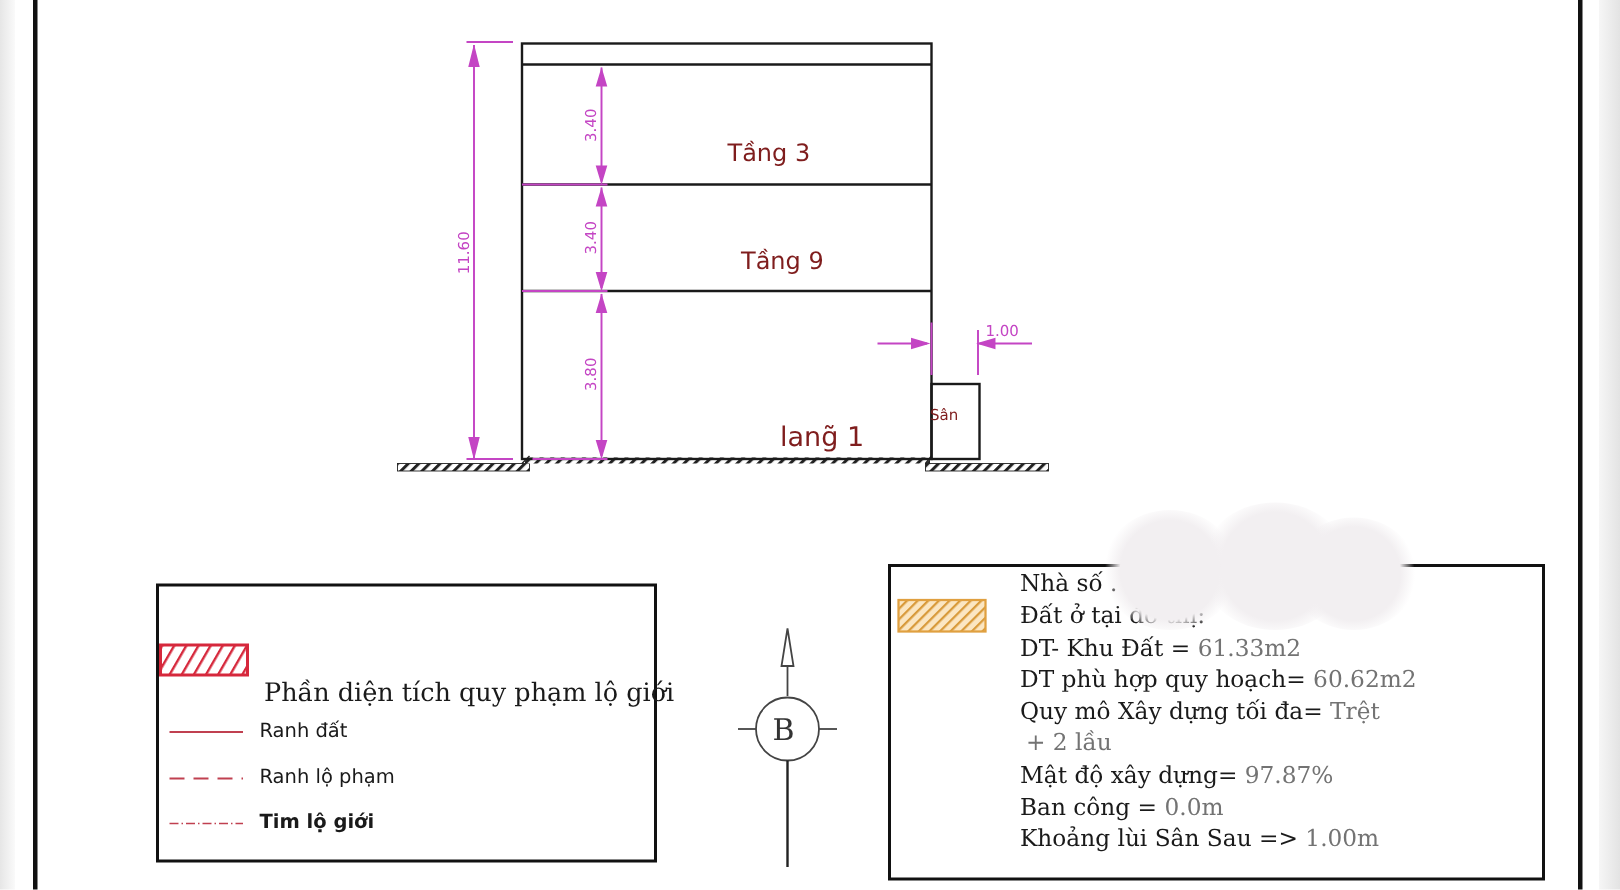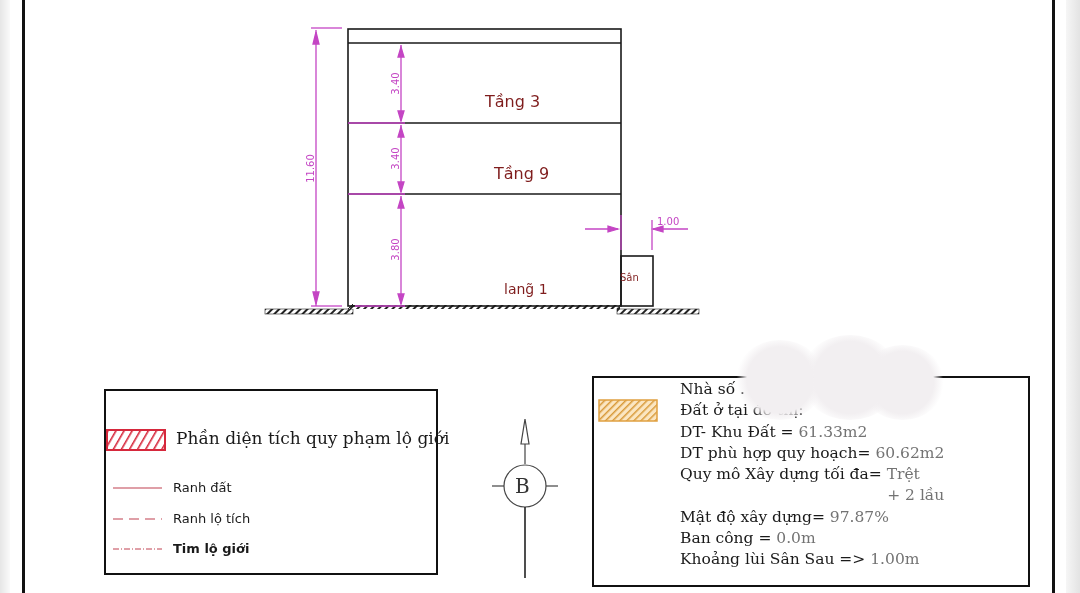--- a/index.html
+++ b/index.html
@@ -4,21 +4,21 @@
 <style>
   html, body { margin:0; padding:0; }
   body { width:1080px; height:593px; background:#ffffff; position:relative; overflow:hidden; font-family:"DejaVu Sans", sans-serif; }
   .edge-l { position:absolute; left:0; top:0; width:10px; height:593px; background:linear-gradient(90deg,#e6e6e6,#fafafa); }
   .edge-r { position:absolute; right:0; top:0; width:14px; height:593px; background:linear-gradient(90deg,#f6f6f6,#e3e3e3); }
   .frame-l { position:absolute; left:22px; top:0; width:3px; height:593px; background:#111; }
   .frame-r { position:absolute; left:1052px; top:0; width:3px; height:593px; background:#111; }
   svg.drawing { position:absolute; left:0; top:0; }
   .legend-box { position:absolute; left:104px; top:389px; width:334px; height:186px; border:2px solid #111; box-sizing:border-box; }
   .info-box { position:absolute; left:592px; top:376px; width:438px; height:211px; border:2px solid #111; box-sizing:border-box; }
-  .lg-title { position:absolute; left:176px; top:428px; font-family:"DejaVu Serif", serif; font-size:17px; color:#1a1a1a; }
+  .lg-title { position:absolute; left:176px; top:452px; font-family:"DejaVu Serif", serif; font-size:17px; color:#1a1a1a; }
   .lg-item { position:absolute; left:173px; font-size:13px; color:#1a1a1a; }
   .info-lines { position:absolute; left:680px; top:379px; font-family:"DejaVu Serif", serif; font-size:15.5px; line-height:21.3px; color:#1a1a1a; }
   .info-lines .v { color:#737373; }
   .blur { position:absolute; border-radius:50%; background:radial-gradient(circle,#f2eff1 55%,rgba(244,240,243,0) 72%); }
   .lbl { position:absolute; font-size:16px; color:#7f1d1d; }
   .dim { position:absolute; font-size:10px; color:#c445c4; transform:rotate(-90deg); transform-origin:center; }
 </style>
 </head>
 <body>
 
@@ -96,44 +96,44 @@
     <line x1="525" y1="444" x2="525" y2="464"></line>
     <circle cx="525" cy="486" r="21" fill="#fff"></circle>
     <line x1="492" y1="486" x2="504" y2="486"></line>
     <line x1="546" y1="486" x2="558" y2="486"></line>
     <line x1="525" y1="507" x2="525" y2="578" stroke-width="1.6" stroke="#222"></line>
   </g>
 </svg>
 
 <div class="lbl" style="left:485px; top:92px;">Tầng 3</div>
 <div class="lbl" style="left:494px; top:164px;">Tầng 9</div>
-<div class="lbl" style="left:504px; top:281px; font-size:14px;">lang̃ 1</div>
+<div class="lbl" style="left:520px; top:281px; font-size:18px;">lang̃ 1</div>
 <div class="lbl" style="left:620px; top:272px; font-size:10px;">Sân</div>
 <div class="dim" style="left:296px; top:163px;">11.60</div>
 <div class="dim" style="left:384px; top:78px;">3.40</div>
 <div class="dim" style="left:384px; top:153px;">3.40</div>
 <div class="dim" style="left:384px; top:244px;">3.80</div>
 <div class="dim" style="left:625px; top:216px; transform:none;margin-left:32px;">1.00</div>
 
 <div style="position:absolute; left:515px; top:474px; font-family:'DejaVu Serif', serif; font-size:20px; color:#333;">B</div>
 
 <div class="legend-box"></div>
 <div class="lg-title">Phần diện tích quy phạm lộ giới</div>
 <div class="lg-item" style="top:480px;">Ranh đất</div>
-<div class="lg-item" style="top:511px;">Ranh lộ tích</div>
+<div class="lg-item" style="top:511px;">Ranh lộ phạm</div>
 <div class="lg-item" style="top:541px;font-weight:bold;">Tim lộ giới</div>
 
 <div class="info-box"></div>
 <div class="info-lines">
   <div>Nhà số .</div>
   <div>Đất ở tại đô thị:</div>
   <div><span>DT- Khu Đất = </span><span class="v">61.33m2</span></div>
   <div><span>DT phù hợp quy hoạch= </span><span class="v">60.62m2</span></div>
   <div><span>Quy mô Xây dựng tối đa= </span><span class="v">Trệt</span></div>
-  <div style="padding-left:4px;text-align:right;"><span></span><span class="v">+ 2 lầu</span></div>
+  <div style="padding-left:4px;"><span></span><span class="v">+ 2 lầu</span></div>
   <div><span>Mật độ xây dựng= </span><span class="v">97.87%</span></div>
   <div><span>Ban công = </span><span class="v">0.0m</span></div>
   <div><span>Khoảng lùi Sân Sau =&gt; </span><span class="v">1.00m</span></div>
 </div>
 
 <div>
   <div class="blur" style="left:735px; top:340px; width:90px; height:80px;"></div>
   <div class="blur" style="left:800px; top:335px; width:100px; height:85px;"></div>
   <div class="blur" style="left:860px; top:345px; width:85px; height:75px;"></div>
 </div>

